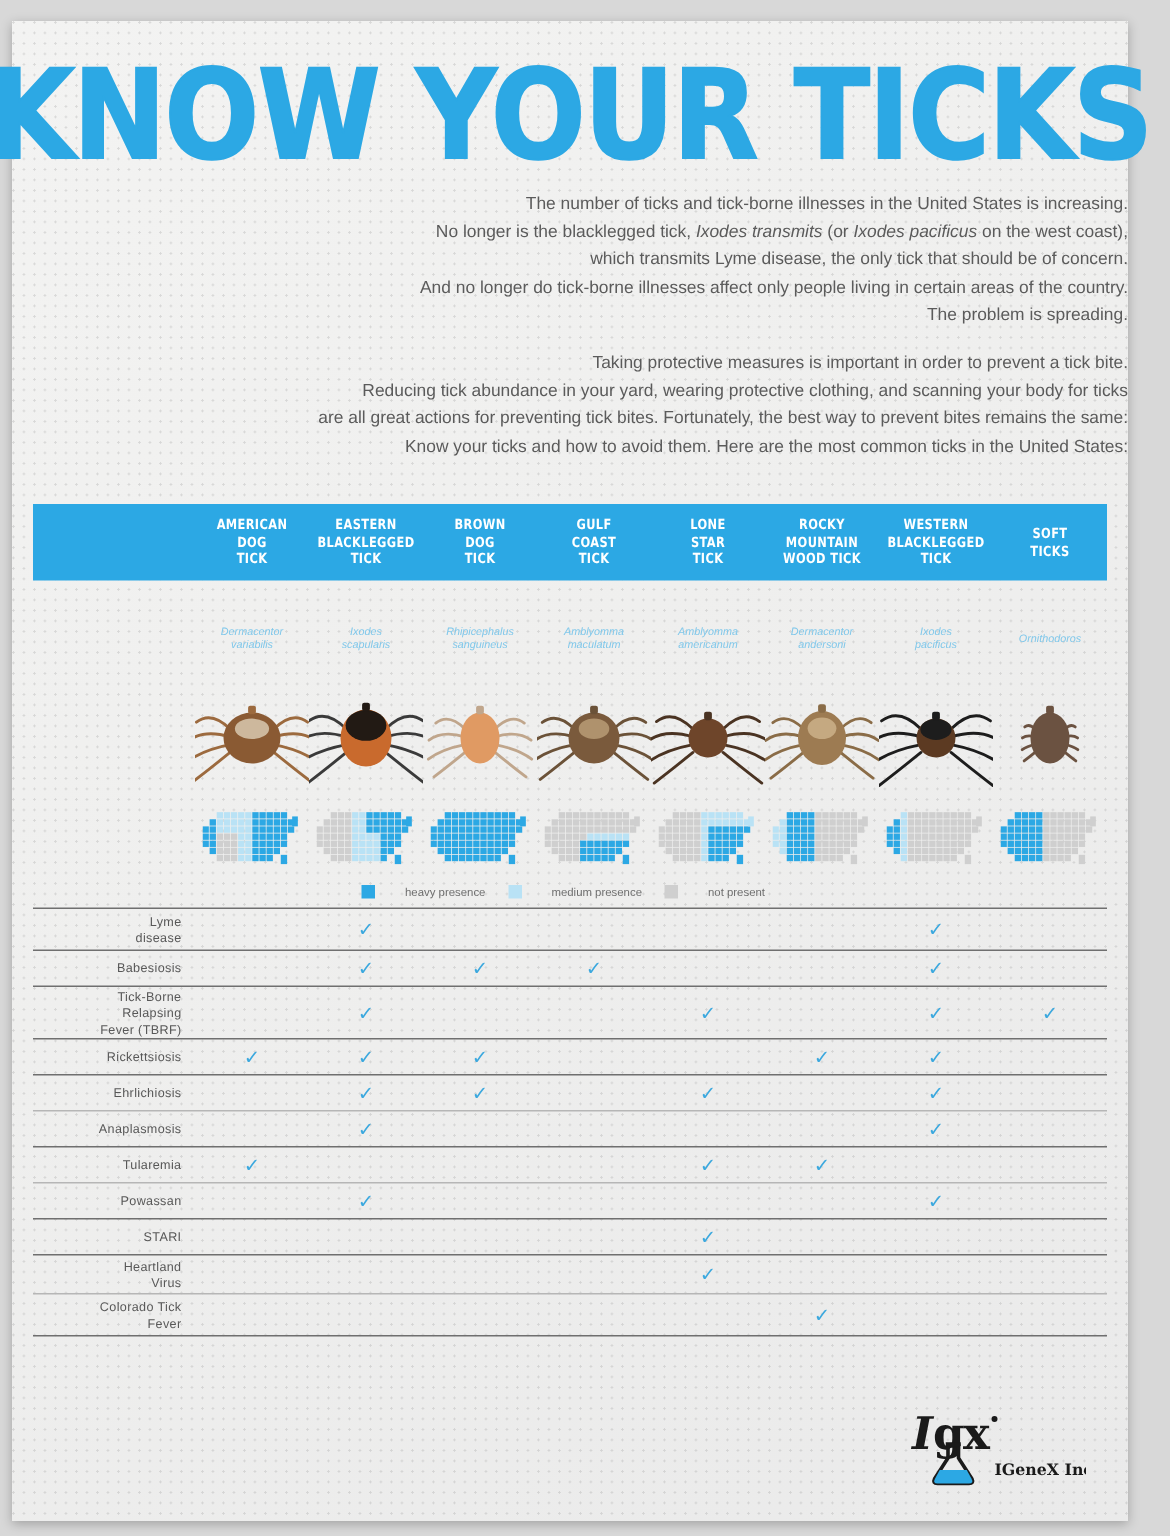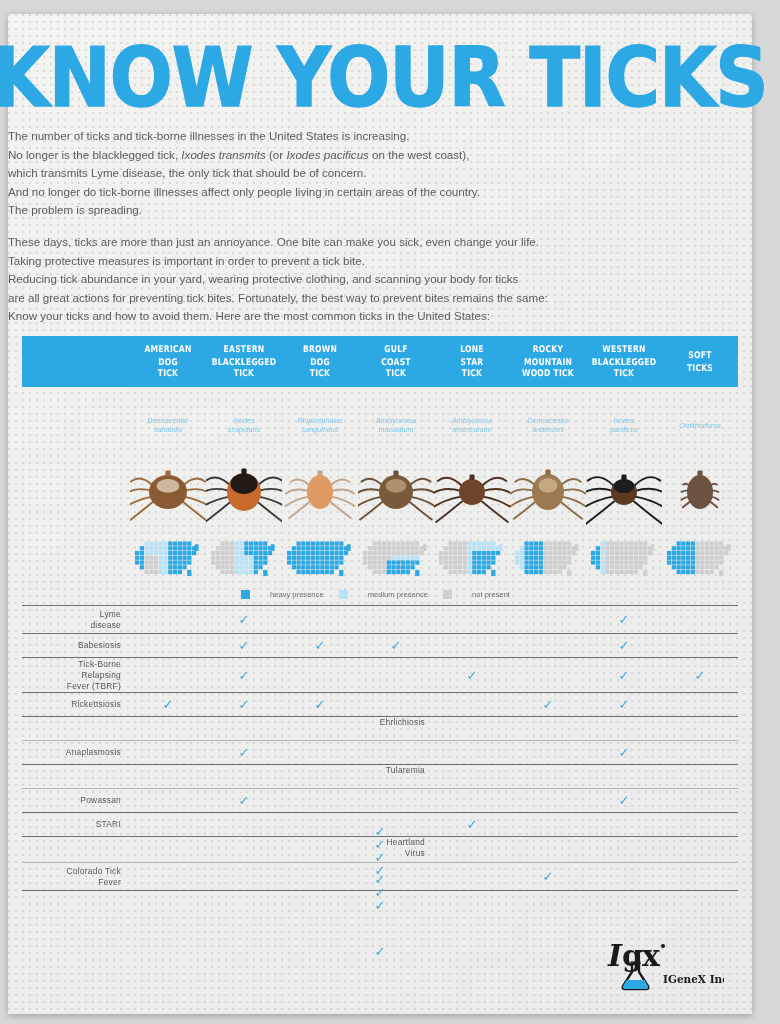--- a/index.html
+++ b/index.html
@@ -28,21 +28,21 @@
     line-height: 70px;
     letter-spacing: -1px;
     color: #2CA8E4;
     transform: scaleX(1.06) scaleY(1.18);
     transform-origin: center top;
     -webkit-text-stroke: 1.2px #2CA8E4;
   }
   
   .para {
     position: absolute; left: 0; width: 744px;
-    text-align: left;
+    text-align: right;
     color: #5b5b5b;
     font-size: 11.6px;
     line-height: 18.6px;
   }
   #para1 { top: 113px; }
   #para2 { top: 219px; }
   .para i { font-style: italic; }
   
   #table { position: absolute; left: 14px; top: 322px; width: 716px; }
   #hdr {
@@ -93,21 +93,21 @@
   }
   #legend .sw { width: 9px; height: 9px; display: inline-block; }
   #legend .item { display: flex; align-items: flex-start; gap: 20px; margin-right: 9px; }
 
   
   #grid { border-top: 1.6px solid #6f6f6f; }
   .drow {
     display: flex; align-items: center;
     border-bottom: 1.6px solid #6f6f6f;
   }
-  .drow.thin { border-bottom: 1px solid #b6b6b6; flex-direction: column; }
+  .drow.thin { border-bottom: 1px solid #b6b6b6; }
   .dlabel {
     width: 108px; flex: 0 0 108px;
     text-align: right;
     padding-right: 9px;
     font-size: 8.4px;
     line-height: 11px;
     color: #585858;
     letter-spacing: 0.25px;
   }
   .dcell {
@@ -129,21 +129,20 @@
   <div id="title">KNOW YOUR TICKS</div>
 
   <div class="para" id="para1">
       <div><span>The number of ticks and tick-borne illnesses in the United States is increasing.</span></div>
       <div><span>No longer is the blacklegged tick, </span><i>Ixodes transmits</i><span> (or </span><i>Ixodes pacificus</i><span> on the west coast),</span></div>
       <div><span>which transmits Lyme disease, the only tick that should be of concern.</span></div>
       <div><span>And no longer do tick-borne illnesses affect only people living in certain areas of the country.</span></div>
       <div><span>The problem is spreading.</span></div>
     </div>
   <div class="para" id="para2">
-      <div><span>These days, ticks are more than just an annoyance. One bite can make you sick, even change your life.</span></div>
       <div><span>Taking protective measures is important in order to prevent a tick bite.</span></div>
       <div><span>Reducing tick abundance in your yard, wearing protective clothing, and scanning your body for ticks</span></div>
       <div><span>are all great actions for preventing tick bites. Fortunately, the best way to prevent bites remains the same:</span></div>
       <div><span>Know your ticks and how to avoid them. Here are the most common ticks in the United States:</span></div>
     </div>
 
   <div id="table">
 
     <div id="hdr">
       <div class="lblcol"></div>

